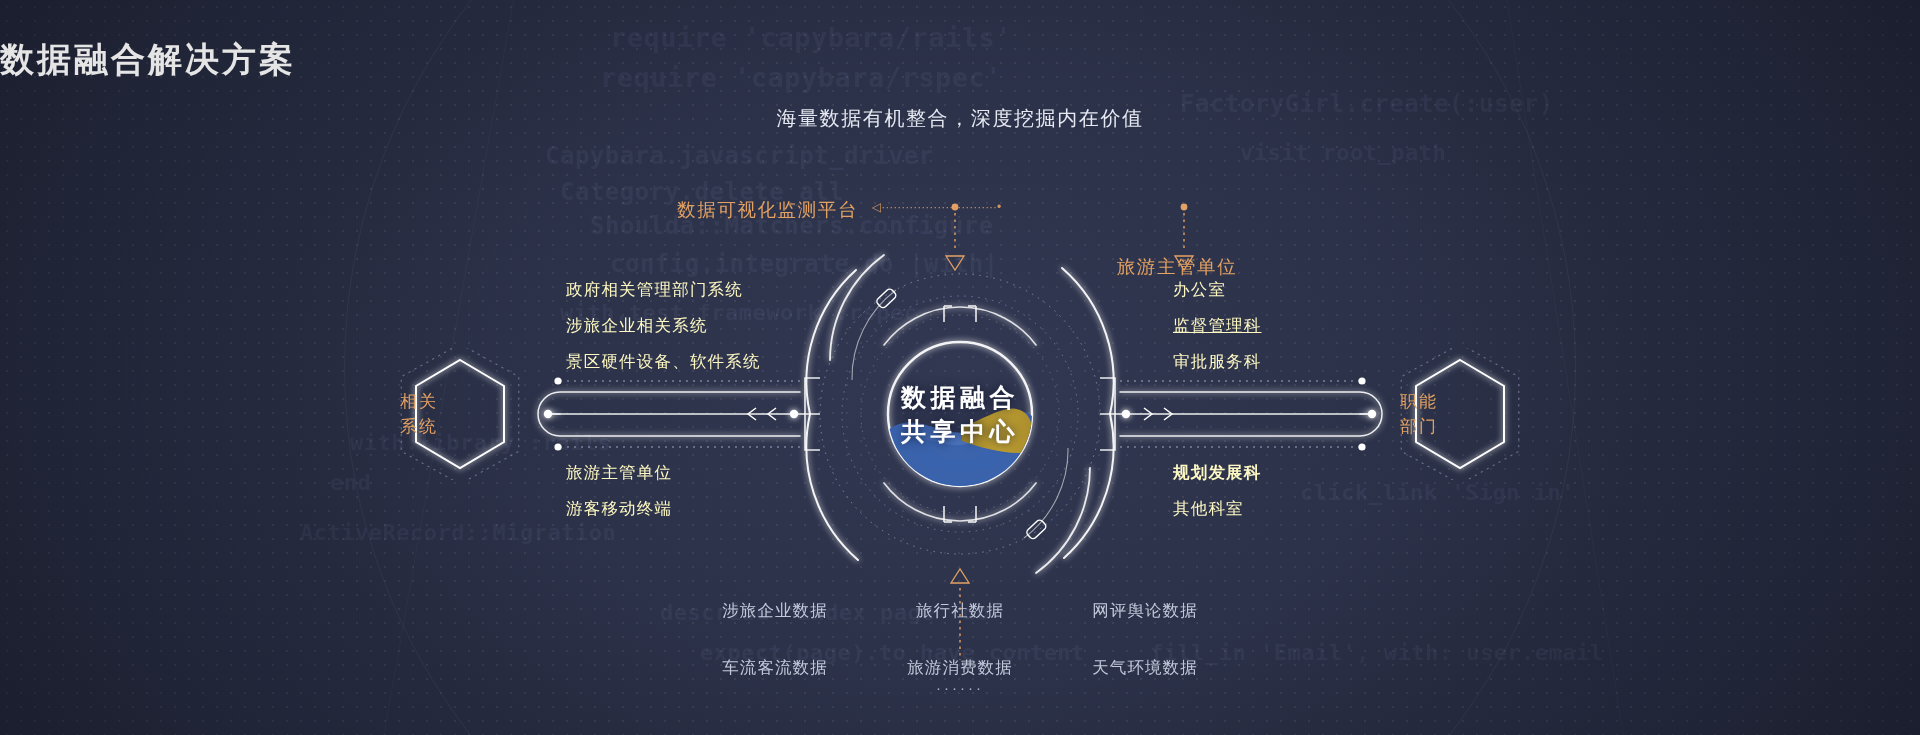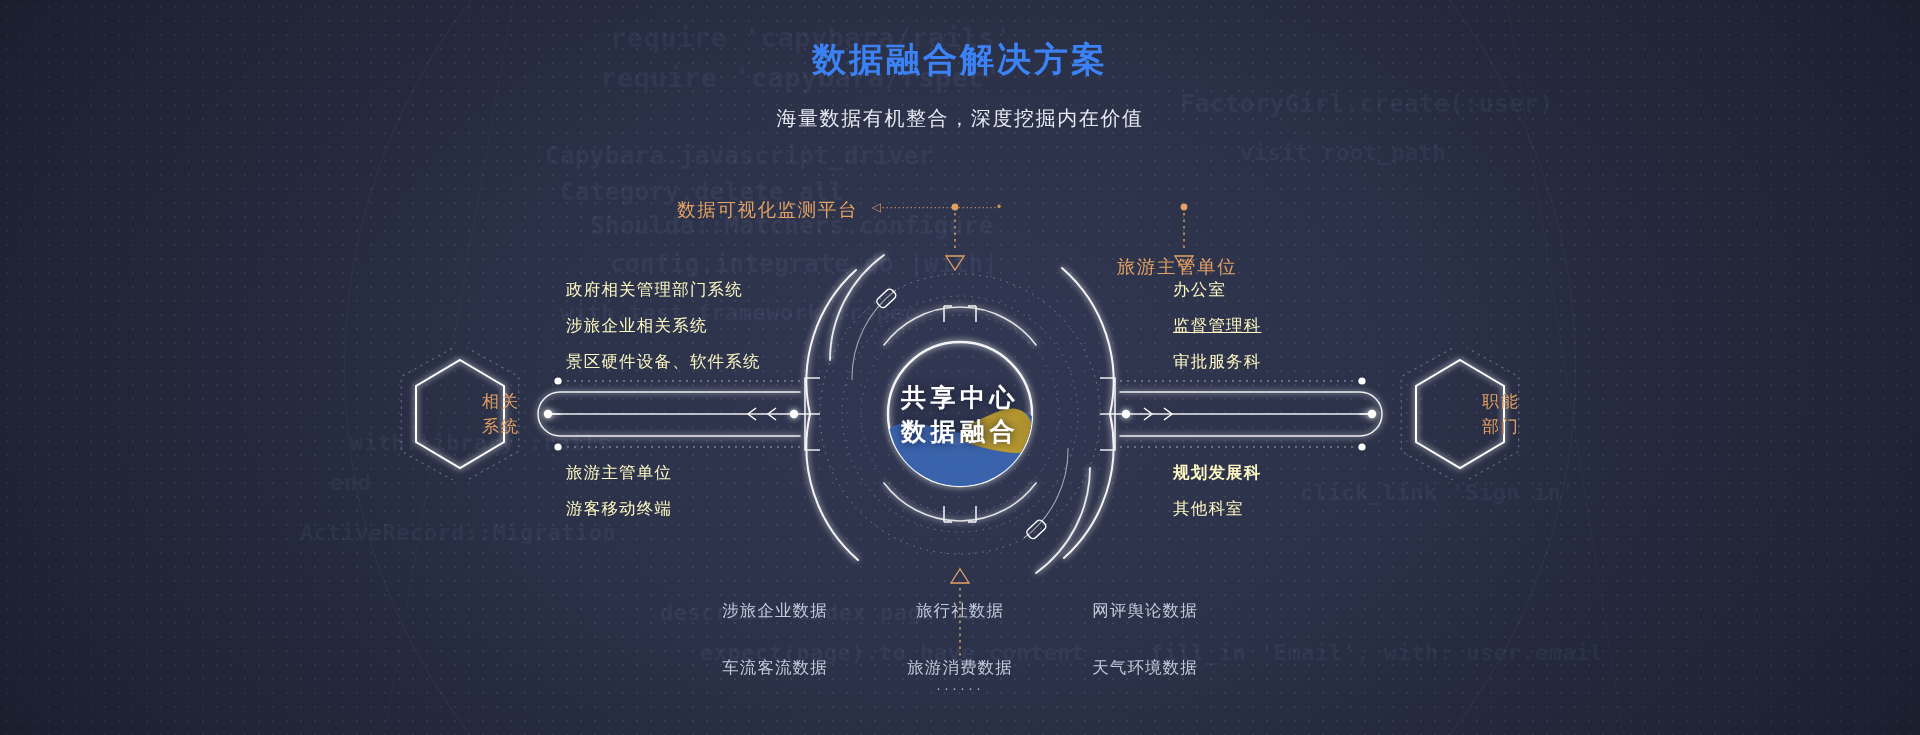--- a/index.html
+++ b/index.html
@@ -41,22 +41,22 @@
   .bg-ellipse{
     position:absolute;left:50%;top:50%;
     width:1230px;height:1210px;
     transform:translate(-50%,-50%);
     border:1px solid rgba(255,255,255,.055);
     border-radius:50%;
   }
 
   
   .title{
-    position:absolute;left:0;right:0;top:37px;text-align:center;
-    font-size:34px;font-weight:700;color:#3b82f6;letter-spacing:3px;
+    position:absolute;left:0;right:0;top:37px;
+    font-size:34px;font-weight:700;color:#e5e5e5;letter-spacing:3px;
   }
   .subtitle{
     position:absolute;left:0;right:0;top:105px;text-align:center;
     font-size:20px;color:#e6e9f2;letter-spacing:1.6px;font-weight:400;
   }
 
   
   .lbl{
     position:absolute;font-size:16.5px;color:#fef9c3;letter-spacing:1.2px;
     white-space:nowrap;
@@ -65,21 +65,21 @@
   .top-node{
     position:absolute;font-size:18.5px;letter-spacing:1.6px;white-space:nowrap;
     color:#e3a163;font-weight:400;
   }
 
   
   .hexwrap{position:absolute;width:120px;height:132px;}
   .hexwrap svg{position:absolute;left:0;top:0;}
   .hexlabel{
     position:absolute;left:0;right:0;top:50%;transform:translateY(-50%);
-    text-align:right;color:#e3a163;font-size:17px;line-height:25px;letter-spacing:2px;
+    text-align:left;color:#e3a163;font-size:17px;line-height:25px;letter-spacing:2px;
   }
 
   
   #core{position:absolute;left:50%;top:414px;transform:translate(-50%,-50%);
         width:420px;height:420px;}
   .core-text{
     position:absolute;left:0;right:0;top:50%;transform:translateY(-50%);
     text-align:center;color:#ffffff;font-weight:700;
     font-size:25px;line-height:34px;letter-spacing:4.5px;
     text-shadow:0 0 10px rgba(10,18,40,.85);
@@ -290,22 +290,22 @@
   <div class="lbl" style="left:566px;top:498px;">游客移动终端</div>
 
   <div class="lbl" style="left:1173px;top:279px;">办公室</div>
   <div class="lbl" style="left:1173px;top:315px;text-decoration:underline;">监督管理科</div>
   <div class="lbl" style="left:1173px;top:351px;">审批服务科</div>
   <div class="lbl" style="left:1173px;top:462px;font-weight:bold;">规划发展科</div>
   <div class="lbl" style="left:1173px;top:498px;">其他科室</div>
 
   <div id="core">
     <div class="core-text">
+      <div>数据融合</div>
       <div>共享中心</div>
-      <div>数据融合</div>
     </div>
   </div>
 
   <div class="bottom-grid">
     <div>涉旅企业数据</div>
     <div>旅行社数据</div>
     <div>网评舆论数据</div>
     <div>车流客流数据</div>
     <div>旅游消费数据</div>
     <div>天气环境数据</div>

